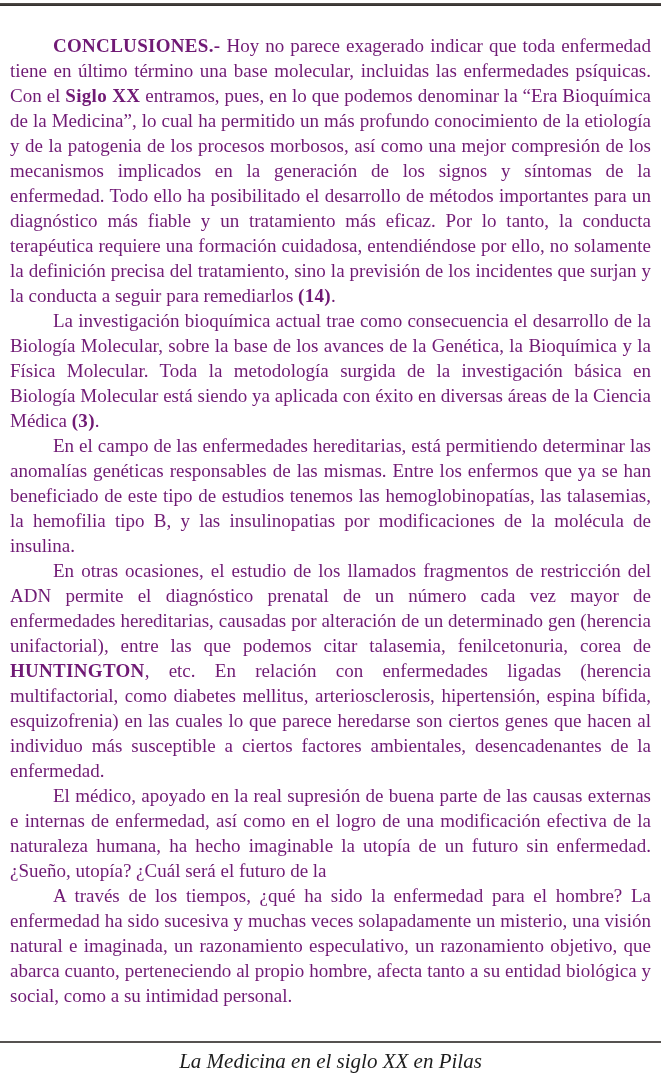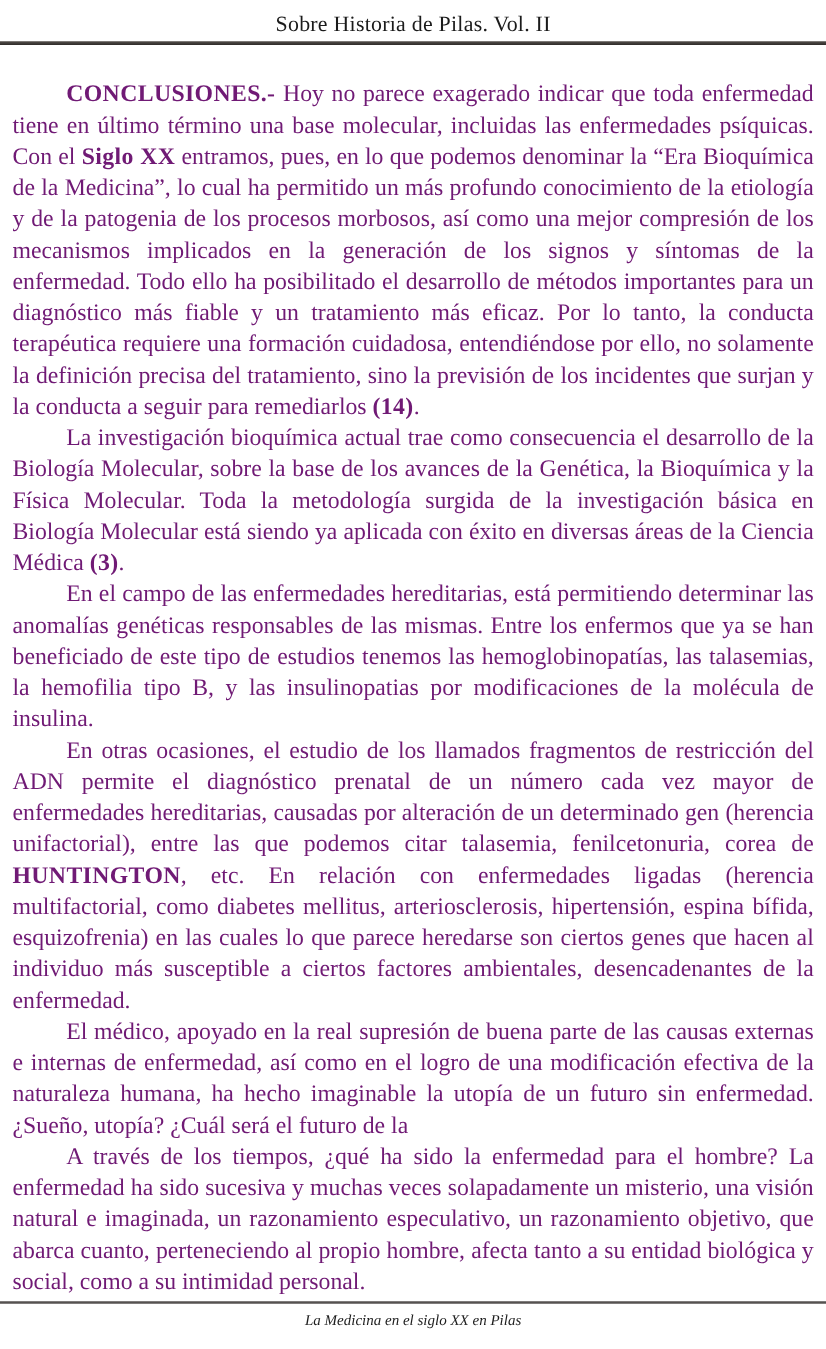--- a/index.html
+++ b/index.html
@@ -44,30 +44,29 @@
     height: 2px;
     background: #555250;
   }
   .footer-caption {
     position: absolute;
     top: 1049px;
     left: 0;
     width: 100%;
     text-align: center;
     font-style: italic;
-    font-size: 12px;
+    font-size: 21px;
     color: #1d1d1d;
   }
 </style>
 </head>
 <body>
 
 <div class="page">
 
-  <div class="running-header">Sobre Historia de Pilas. Vol. II</div>
 
   <div class="header-rule"></div>
 
   <div class="body-text">
       <p class="para"><b>CONCLUSIONES.-</b><span> Hoy no parece exagerado indicar que toda enfermedad tiene en último término una base molecular, incluidas las enfermedades psíquicas. Con el </span><b>Siglo XX</b><span> entramos, pues, en lo que podemos denominar la “Era Bioquímica de la Medicina”, lo cual ha permitido un más profundo conocimiento de la etiología y de la patogenia de los procesos morbosos, así como una mejor compresión de los mecanismos implicados en la generación de los signos y síntomas de la enfermedad. Todo ello ha posibilitado el desarrollo de métodos importantes para un diagnóstico más fiable y un tratamiento más eficaz. Por lo tanto, la conducta terapéutica requiere una formación cuidadosa, entendiéndose por ello, no solamente la definición precisa del tratamiento, sino la previsión de los incidentes que surjan y la conducta a seguir para remediarlos </span><b>(14)</b><span>.</span></p>
       <p class="para"><span>La investigación bioquímica actual trae como consecuencia el desarrollo de la Biología Molecular, sobre la base de los avances de la Genética, la Bioquímica y la Física Molecular. Toda la metodología surgida de la investigación básica en Biología Molecular está siendo ya aplicada con éxito en diversas áreas de la Ciencia Médica </span><b>(3)</b><span>.</span></p>
       <p class="para"><span>En el campo de las enfermedades hereditarias, está permitiendo determinar las anomalías genéticas responsables de las mismas. Entre los enfermos que ya se han beneficiado de este tipo de estudios tenemos las hemoglobinopatías, las talasemias, la hemofilia tipo B, y las insulinopatias por modificaciones de la molécula de insulina.</span></p>
       <p class="para"><span>En otras ocasiones, el estudio de los llamados fragmentos de restricción del ADN permite el diagnóstico prenatal de un número cada vez mayor de enfermedades hereditarias, causadas por alteración de un determinado gen (herencia unifactorial), entre las que podemos citar talasemia, fenilcetonuria, corea de </span><b>HUNTINGTON</b><span>, etc. En relación con enfermedades ligadas (herencia multifactorial, como diabetes mellitus, arteriosclerosis, hipertensión, espina bífida, esquizofrenia) en las cuales lo que parece heredarse son ciertos genes que hacen al individuo más susceptible a ciertos factores ambientales, desencadenantes de la enfermedad.</span></p>
       <p class="para"><span>El médico, apoyado en la real supresión de buena parte de las causas externas e internas de enfermedad, así como en el logro de una modificación efectiva de la naturaleza humana, ha hecho imaginable la utopía de un futuro sin enfermedad. ¿Sueño, utopía? ¿Cuál será el futuro de la</span></p>
       <p class="para"><span>A través de los tiempos, ¿qué ha sido la enfermedad para el hombre? La enfermedad ha sido sucesiva y muchas veces solapadamente un misterio, una visión natural e imaginada, un razonamiento especulativo, un razonamiento objetivo, que abarca cuanto, perteneciendo al propio hombre, afecta tanto a su entidad biológica y social, como a su intimidad personal.</span></p>

